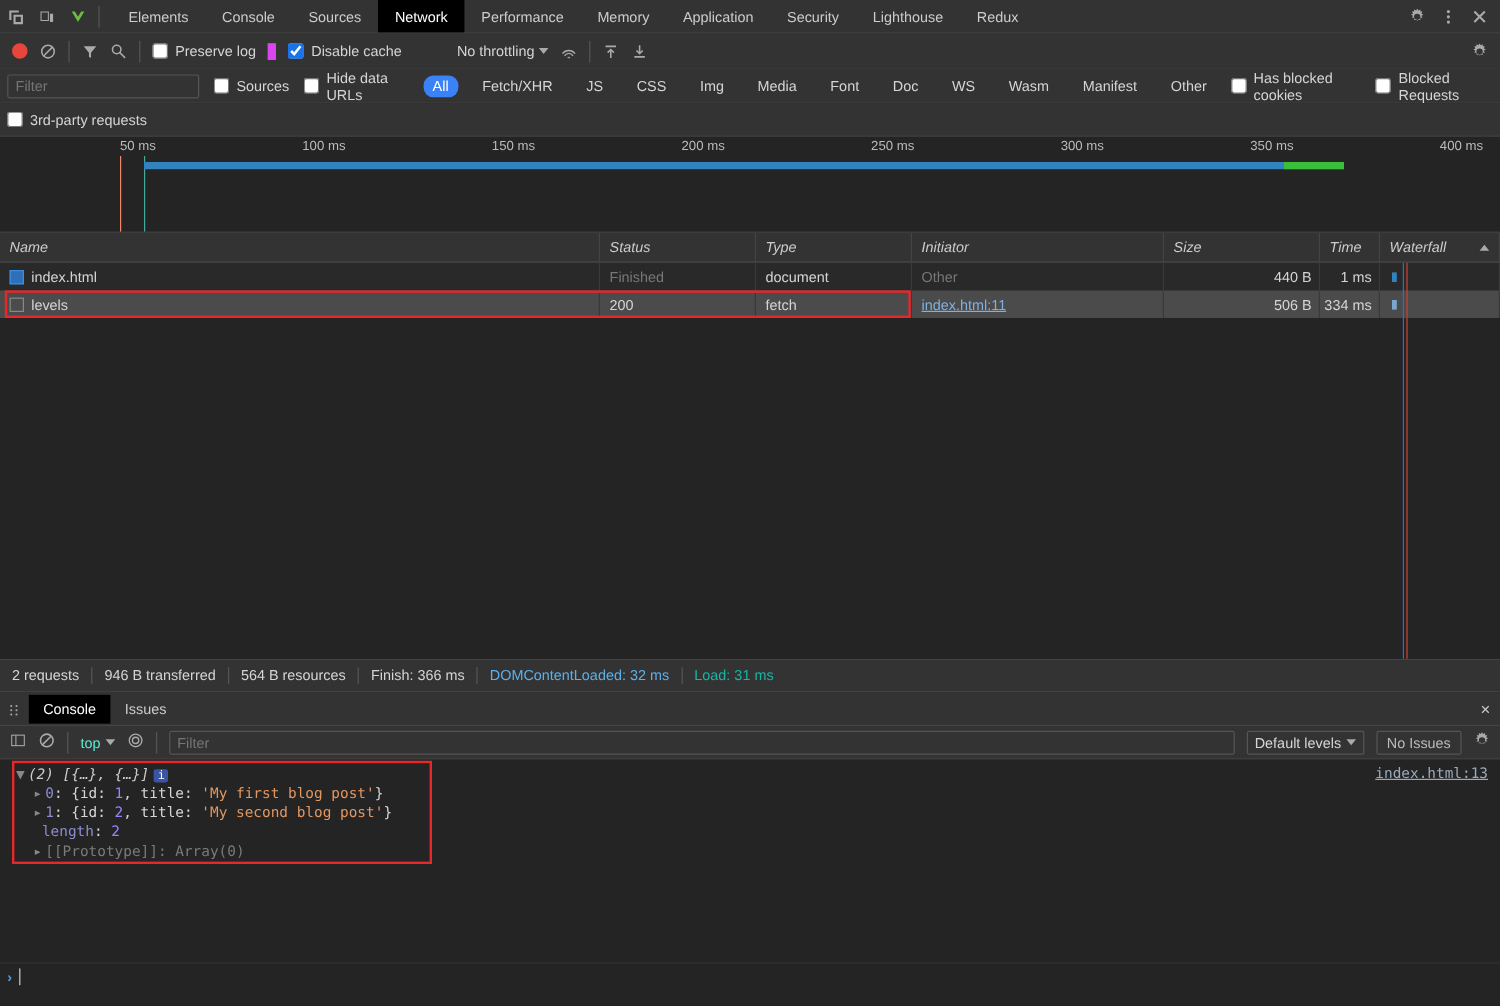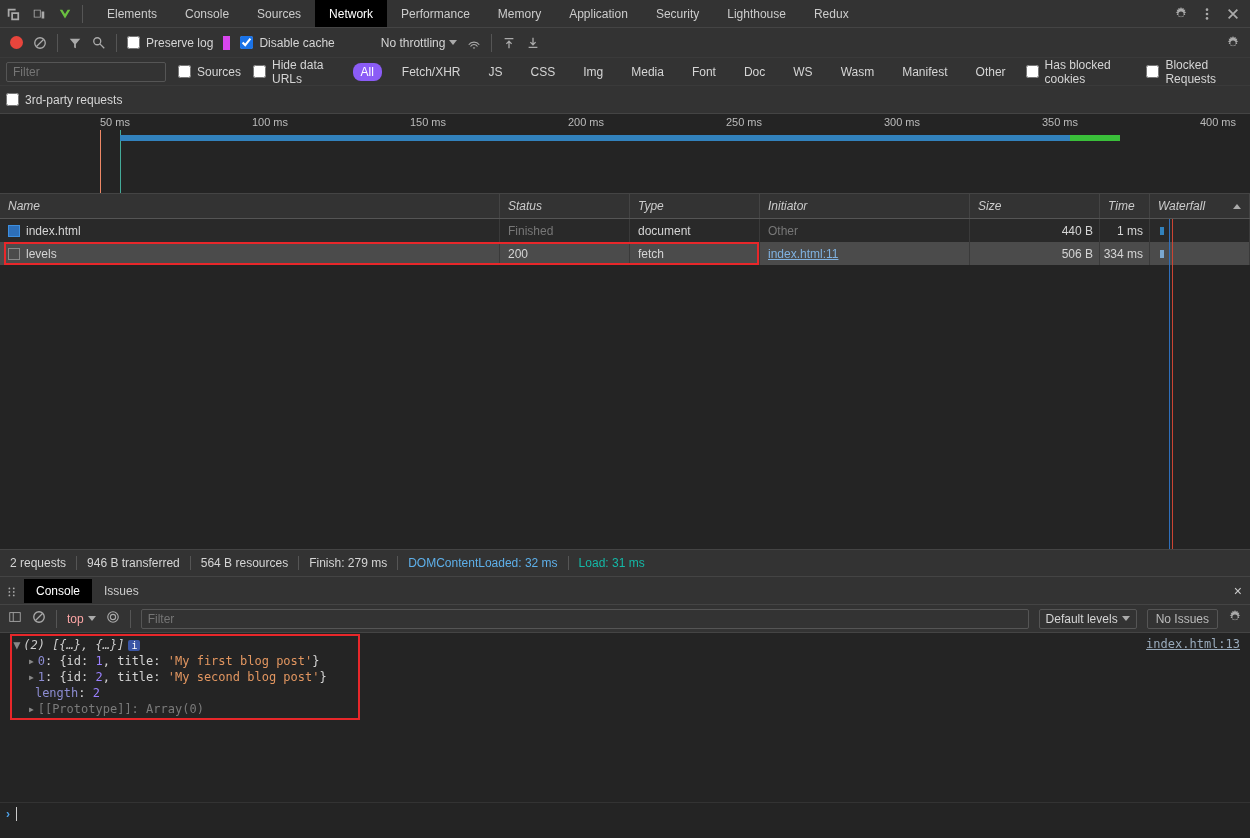--- a/index.html
+++ b/index.html
@@ -29,21 +29,21 @@
   .chk { display:flex; align-items:center; gap:6px; }
   .chk input { width:13px; height:13px; accent-color:#1a73e8; }
   .chk.lined { border-left:7px solid #d946ef; padding-left:10px; }
   .throttling { display:flex; align-items:center; gap:4px;padding-left:36px;}
 
   
   .toolbar3 { display:flex; align-items:center; height:28px; background:#333333; gap:12px; padding:0 6px; border-bottom:1px solid #3a3a3a;}
   .filter-input { background:#333; border:1px solid #555; color:#aaa; height:20px; font-size:12px; padding:0 6px; width:160px; border-radius:2px;}
   .pills { display:flex; gap:12px; align-items:center; }
   .pill { padding:2px 8px; border-radius:8px; cursor:default;}
-  .pill.active { background:#8b5cf6; color:#fff; }
+  .pill.active { background:#3b82f6; color:#fff; }
 
   
   .toolbar4 { display:flex; align-items:center; height:28px; background:#333333; padding:0 6px; border-bottom:1px solid #444;}
 
   
   .timeline { height:80px; background:#242424; position:relative; border-bottom:1px solid #444; }
   .timeline .ticks { position:absolute; top:2px; left:0; right:14px; display:flex; justify-content:space-between; padding:0 0 0 100px; color:#bbb; font-size:11px;}
   .timeline .redline { position:absolute; left:100px; top:16px; bottom:0; width:1px; background:#e86; }
   .timeline .blueline { position:absolute; left:120px; top:16px; bottom:0; width:1px; background:#4a9; }
   .timeline .mainbar { position:absolute; top:21px; left:120px; right:130px; height:6px; background:#3282bd; }
@@ -82,21 +82,21 @@
 
   
   .drawer-tabs { display:flex; align-items:center; height:28px; background:#333333; border-bottom:1px solid #444;}
   .drawer-tabs .handle { width:24px; display:flex; justify-content:center; color:#aaa;}
   .drawer-tabs .tab { padding:5px 12px; color:#ccc;}
   .drawer-tabs .tab.active { background:#000; color:#fff;}
   .drawer-tabs .close { margin-left:auto; padding:0 8px; color:#ccc; font-size:14px;}
 
   
   .console-tb { display:flex; align-items:center; height:28px; background:#333333; border-bottom:1px solid #444; gap:10px; padding:0 8px;}
-  .console-tb .sel { display:flex; align-items:center; gap:4px; color:#fca5a5;}
+  .console-tb .sel { display:flex; align-items:center; gap:4px; color:#5eead4;}
   .console-tb .filter-input { flex:0 0 850px; }
   .console-tb .levels { margin-left:auto; display:flex; align-items:center; gap:4px; border:1px solid #555; padding:2px 6px; border-radius:2px;}
   .console-tb .noissues { border:1px solid #555; padding:2px 8px; border-radius:2px; color:#bbb;}
 
   
   .console-body { height:170px; background:#242424; padding:4px 6px; font-family: Consolas, monospace; font-size:12px; position:relative; border-bottom:1px solid #333;}
   .console-body .srcref { position:absolute; top:4px; right:10px; color:#9ab; text-decoration:underline; }
   .obj-line { padding:1px 0; white-space:pre;}
   .arrow { color:#888; display:inline-block; width:10px;}
   .it { font-style:italic; color:#ccc;}
@@ -323,21 +323,21 @@
         </div>
       </div>
     </div>
   <div class="red-box r1"></div>
 </div>
 
 <div class="statusbar">
   <span>2 requests</span>
   <span class="s-div">946 B transferred</span>
   <span class="s-div">564 B resources</span>
-  <span class="s-div">Finish: 279 ms</span>
+  <span class="s-div">Finish: 366 ms</span>
   <span class="s-div blue">DOMContentLoaded: 32 ms</span>
   <span class="s-div red">Load: 31 ms</span>
 </div>
 
 <div class="drawer-tabs">
   <div class="handle">
       <svg viewBox="0 0 16 16">
         <circle cx="5" cy="5" r="1"></circle>
         <circle cx="5" cy="9" r="1"></circle>
         <circle cx="5" cy="13" r="1"></circle>

